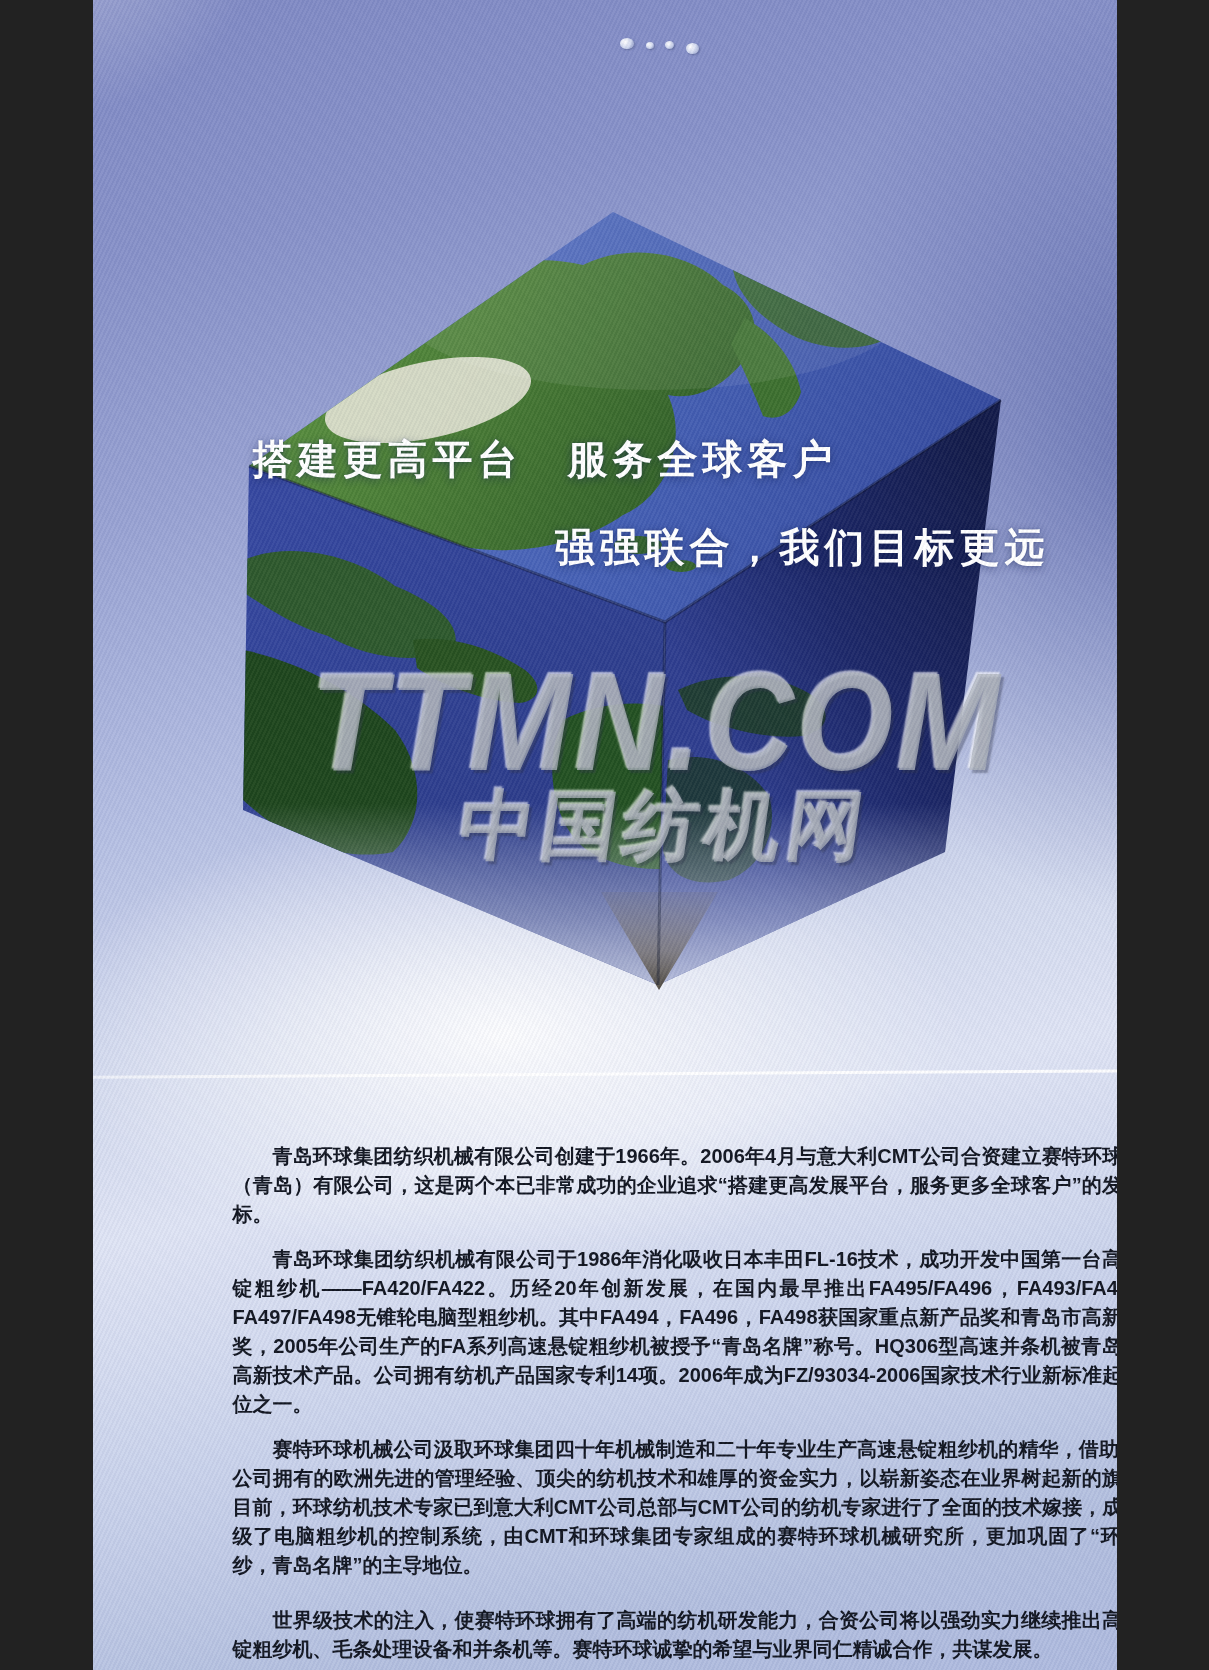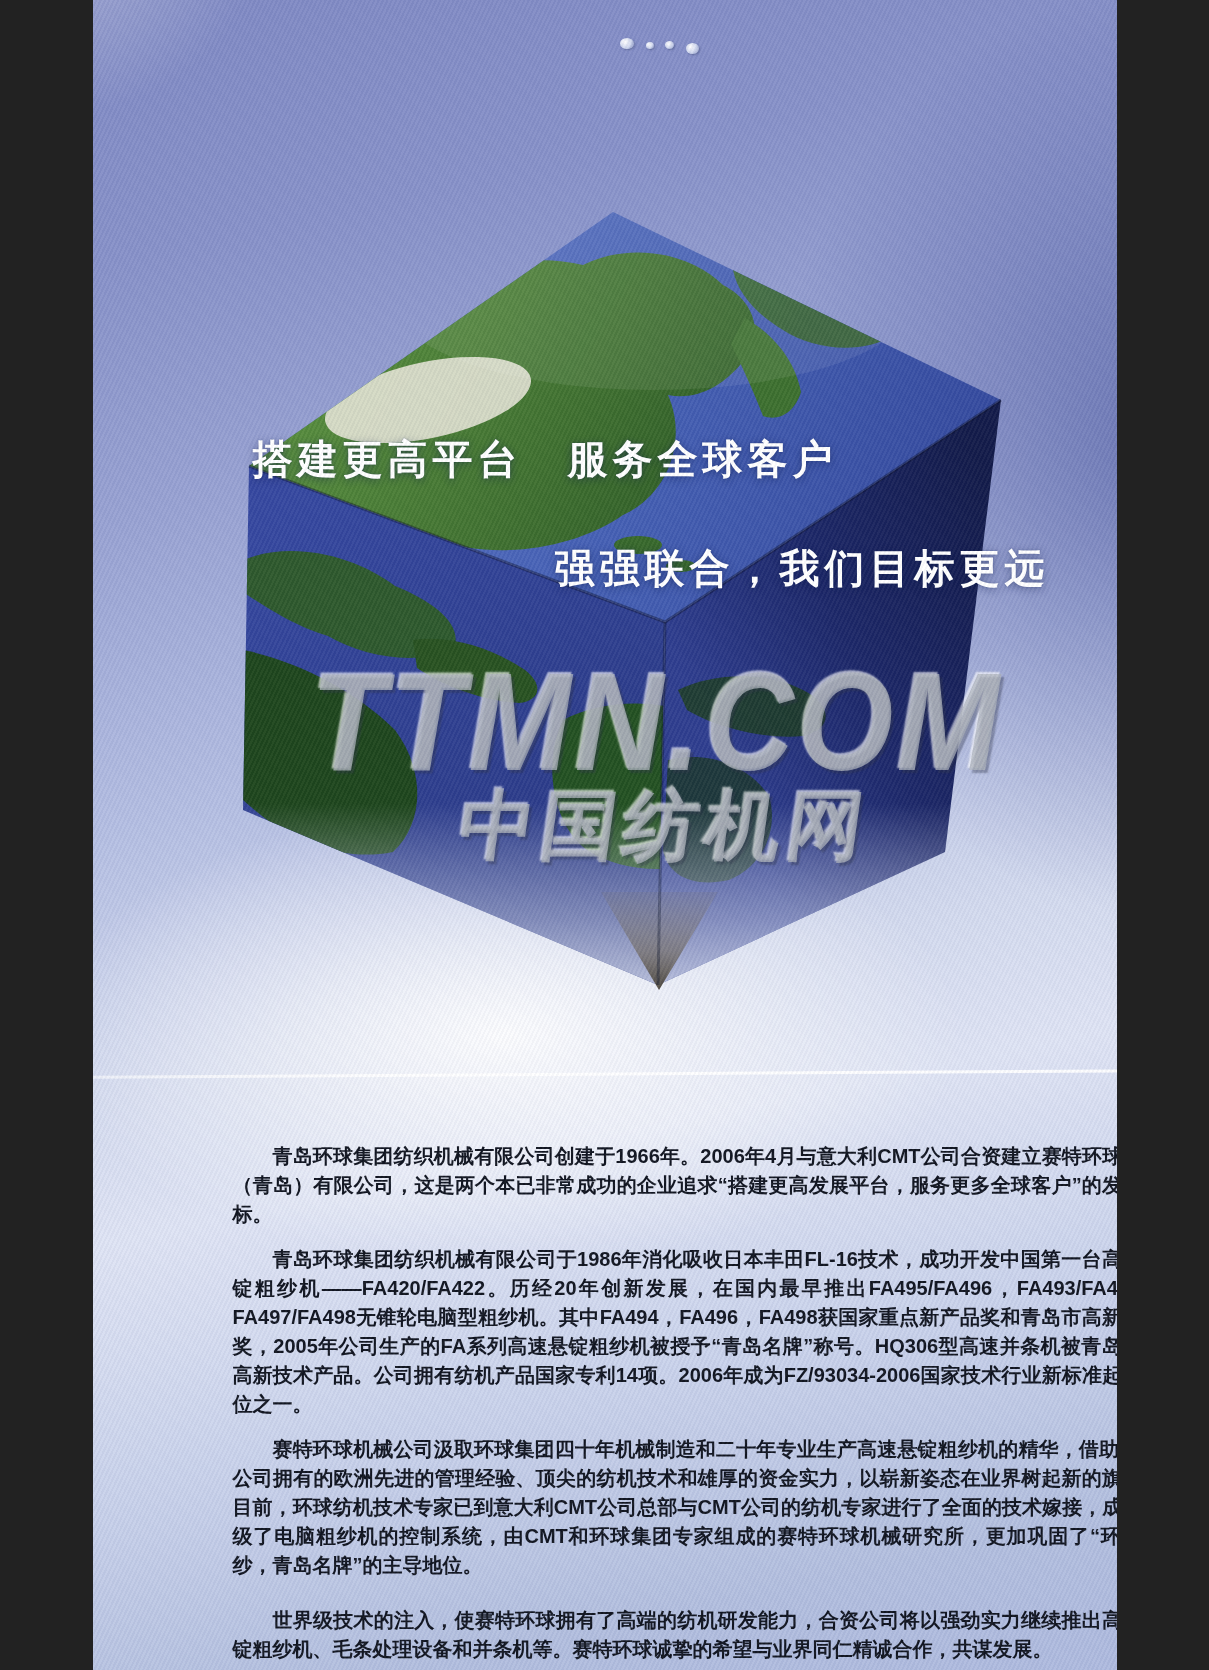--- a/index.html
+++ b/index.html
@@ -21,21 +21,21 @@
     mix-blend-mode:normal;opacity:.85;
   }
   .cube{position:absolute;left:0;top:0;}
   .headline{
     position:absolute;
     color:#ffffff;font-weight:700;
     font-size:40px;letter-spacing:5px;white-space:nowrap;
     text-shadow:0 2px 8px rgba(10,25,70,.45), 0 0 2px rgba(20,35,90,.35);
   }
   .headline1{left:160px;top:432px;}
-  .headline2{left:462px;top:541px;}
+  .headline2{left:462px;top:520px;}
   .wm{
     position:absolute;white-space:nowrap;
     color:rgba(174,179,188,.74);
     text-shadow:3px 3px 2px rgba(45,50,72,.38), -2px -2px 2px rgba(255,255,255,.65);
     font-weight:700;
   }
   .wm1{
     left:218px;top:652px;
     font-size:140px;font-style:italic;letter-spacing:4px;
     transform:scaleX(.88);transform-origin:left top;line-height:1;

